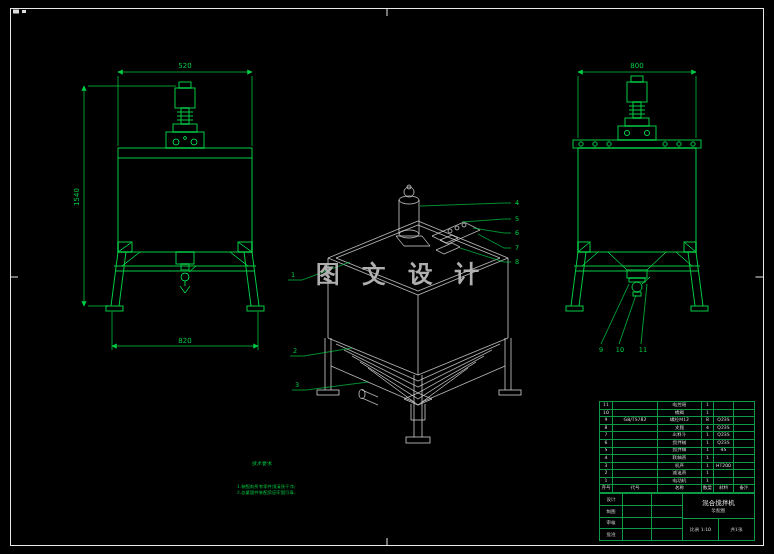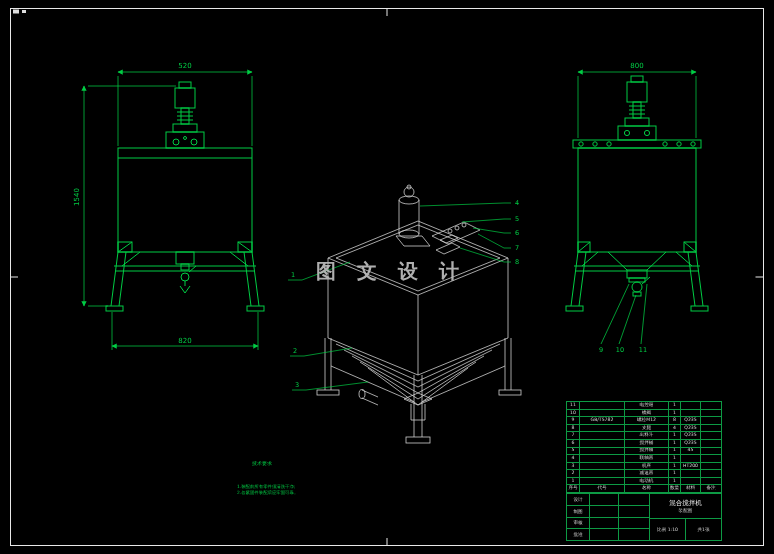--- a/index.html
+++ b/index.html
@@ -1,22 +1,22 @@
 <!DOCTYPE html>
 <html><head>
 <meta charset="utf-8">
 <style>
   html,body{margin:0;padding:0;background:#000;}
   .canvas{position:relative;width:774px;height:554px;background:#000;overflow:hidden;
           font-family:"DejaVu Sans",sans-serif;padding-left:8px;}
   .canvas svg{position:absolute;left:0;top:0;}
-  .watermark{position:absolute;left:316px;top:258px;color:#b9b9b9;font-size:20px;
+  .watermark{position:absolute;left:316px;top:258px;color:#b9b9b9;font-size:24px;
              font-weight:bold;letter-spacing:7px;white-space:nowrap;opacity:.95;}
   
-  .titleblock{position:absolute;left:566px;top:401px;width:128px;height:140px;color:#d9d9d9;}
+  .titleblock{position:absolute;left:599px;top:401px;width:128px;height:140px;color:#d9d9d9;}
   .bom{position:absolute;left:0;top:0;width:156px;height:92px;background:#0d9a44;
        display:grid;grid-template-rows:repeat(12,1fr);gap:1px;padding:1px;box-sizing:border-box;}
   .bom-row{display:grid;grid-template-columns:12px 44px 43px 11px 19px 1fr;gap:1px;background:#0d9a44;}
   .bom-cell{background:#000;font-size:4.6px;line-height:1;display:flex;align-items:center;
             justify-content:center;overflow:hidden;white-space:nowrap;color:#d9d9d9;}
   .tb-bottom{position:absolute;left:0;top:92px;width:156px;height:48px;background:#0d9a44;
        display:grid;grid-template-columns:82px 1fr;gap:1px;padding:1px;box-sizing:border-box;}
   .sign{display:grid;grid-template-rows:repeat(4,1fr);gap:1px;background:#0d9a44;}
   .sign-row{display:grid;grid-template-columns:22px 28px 1fr;gap:1px;background:#0d9a44;}
   .sign-cell{background:#000;font-size:4.6px;color:#d9d9d9;display:flex;align-items:center;justify-content:center;overflow:hidden;}

